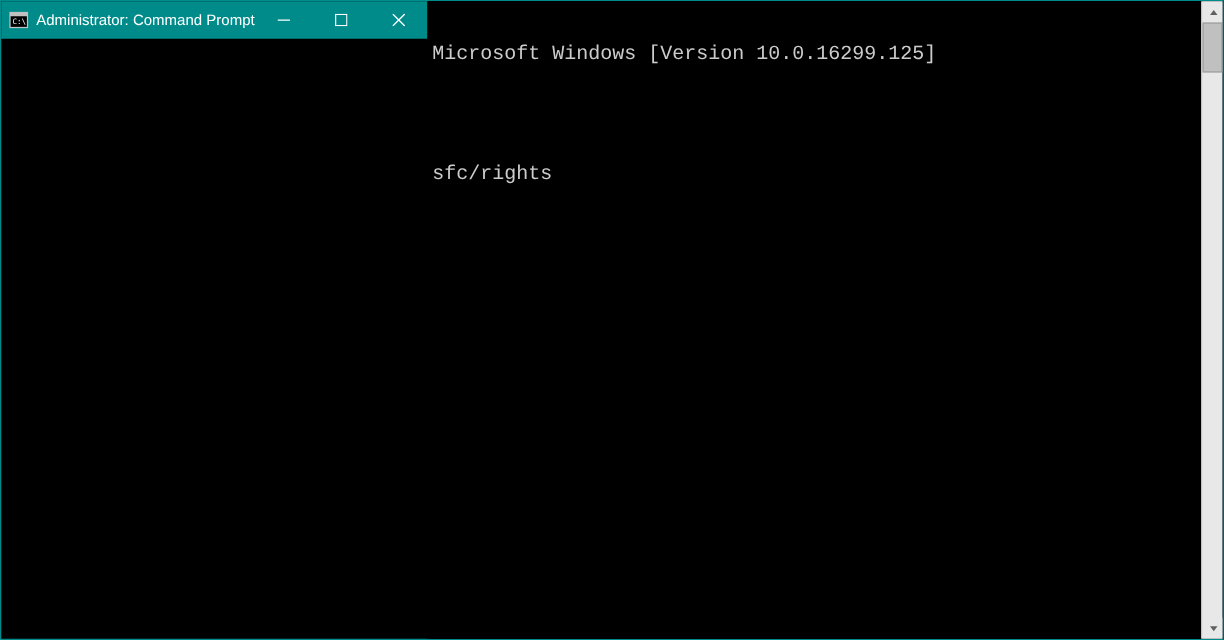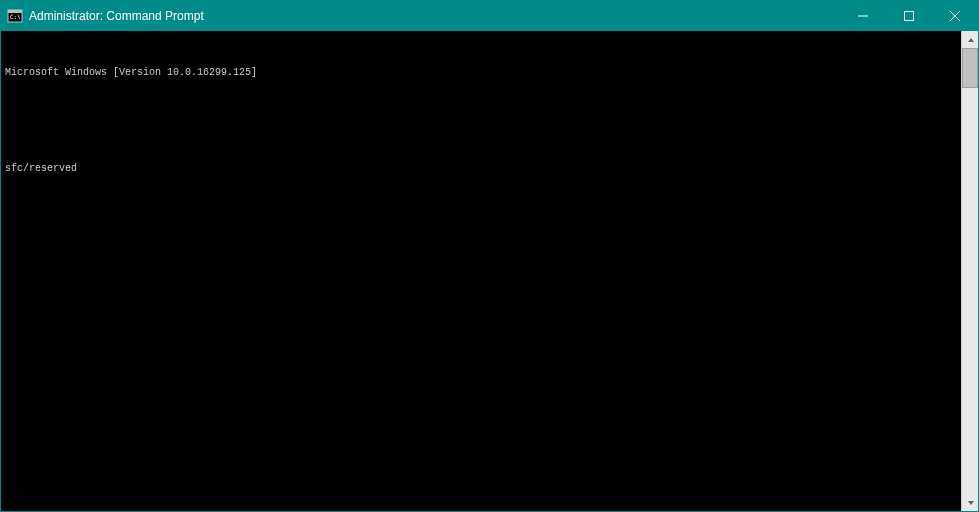--- a/index.html
+++ b/index.html
@@ -12,21 +12,21 @@
       height: 512px;
       background: #008080;
       font-family: 'Segoe UI', Tahoma, sans-serif;
       overflow: hidden;
     }
     .window {
       width: 979px;
       height: 512px;
       background: #000000;
       display: flex;
-      flex-direction: column;
+      flex-direction: row;
       border: 1px solid #008b8b;
     }
     .titlebar {
       height: 30px;
       background: #008b8b;
       display: flex;
       align-items: center;
       padding-left: 6px;
       color: #ffffff;
       font-size: 12px;
@@ -73,21 +73,21 @@
       flex: 1;
       display: flex;
       background: #000000;
       overflow: hidden;
     }
     .terminal {
       flex: 1;
       background: #000000;
       color: #cccccc;
       font-family: Consolas, 'Courier New', monospace;
-      font-size: 10px;
+      font-size: 16px;
       line-height: 16px;
       padding: 2px 4px;
       white-space: pre;
       overflow: hidden;
     }
     .terminal-line {
       min-height: 16px;
     }
     .prompt-line {
       display: flex;
@@ -158,21 +158,21 @@
             <line x1="0" y1="0" x2="10" y2="10"></line>
             <line x1="10" y1="0" x2="0" y2="10"></line>
           </svg>
       </div>
     </div>
   </div>
   <div class="content-area">
     <div class="terminal">
       <div class="terminal-line">Microsoft Windows [Version 10.0.16299.125]</div>
       <div class="terminal-line"></div>
-      <div class="terminal-line prompt-line"><span>sfc/reserved</span></div>
+      <div class="terminal-line prompt-line"><span>sfc/rights</span></div>
     </div>
     <div class="scrollbar">
       <div class="scroll-btn">
         <svg viewBox="0 0 8 8">
             <polygon points="4,2 1,6 7,6"></polygon>
           </svg>
       </div>
       <div class="scroll-track">
         <div class="scroll-thumb"></div>
       </div>

